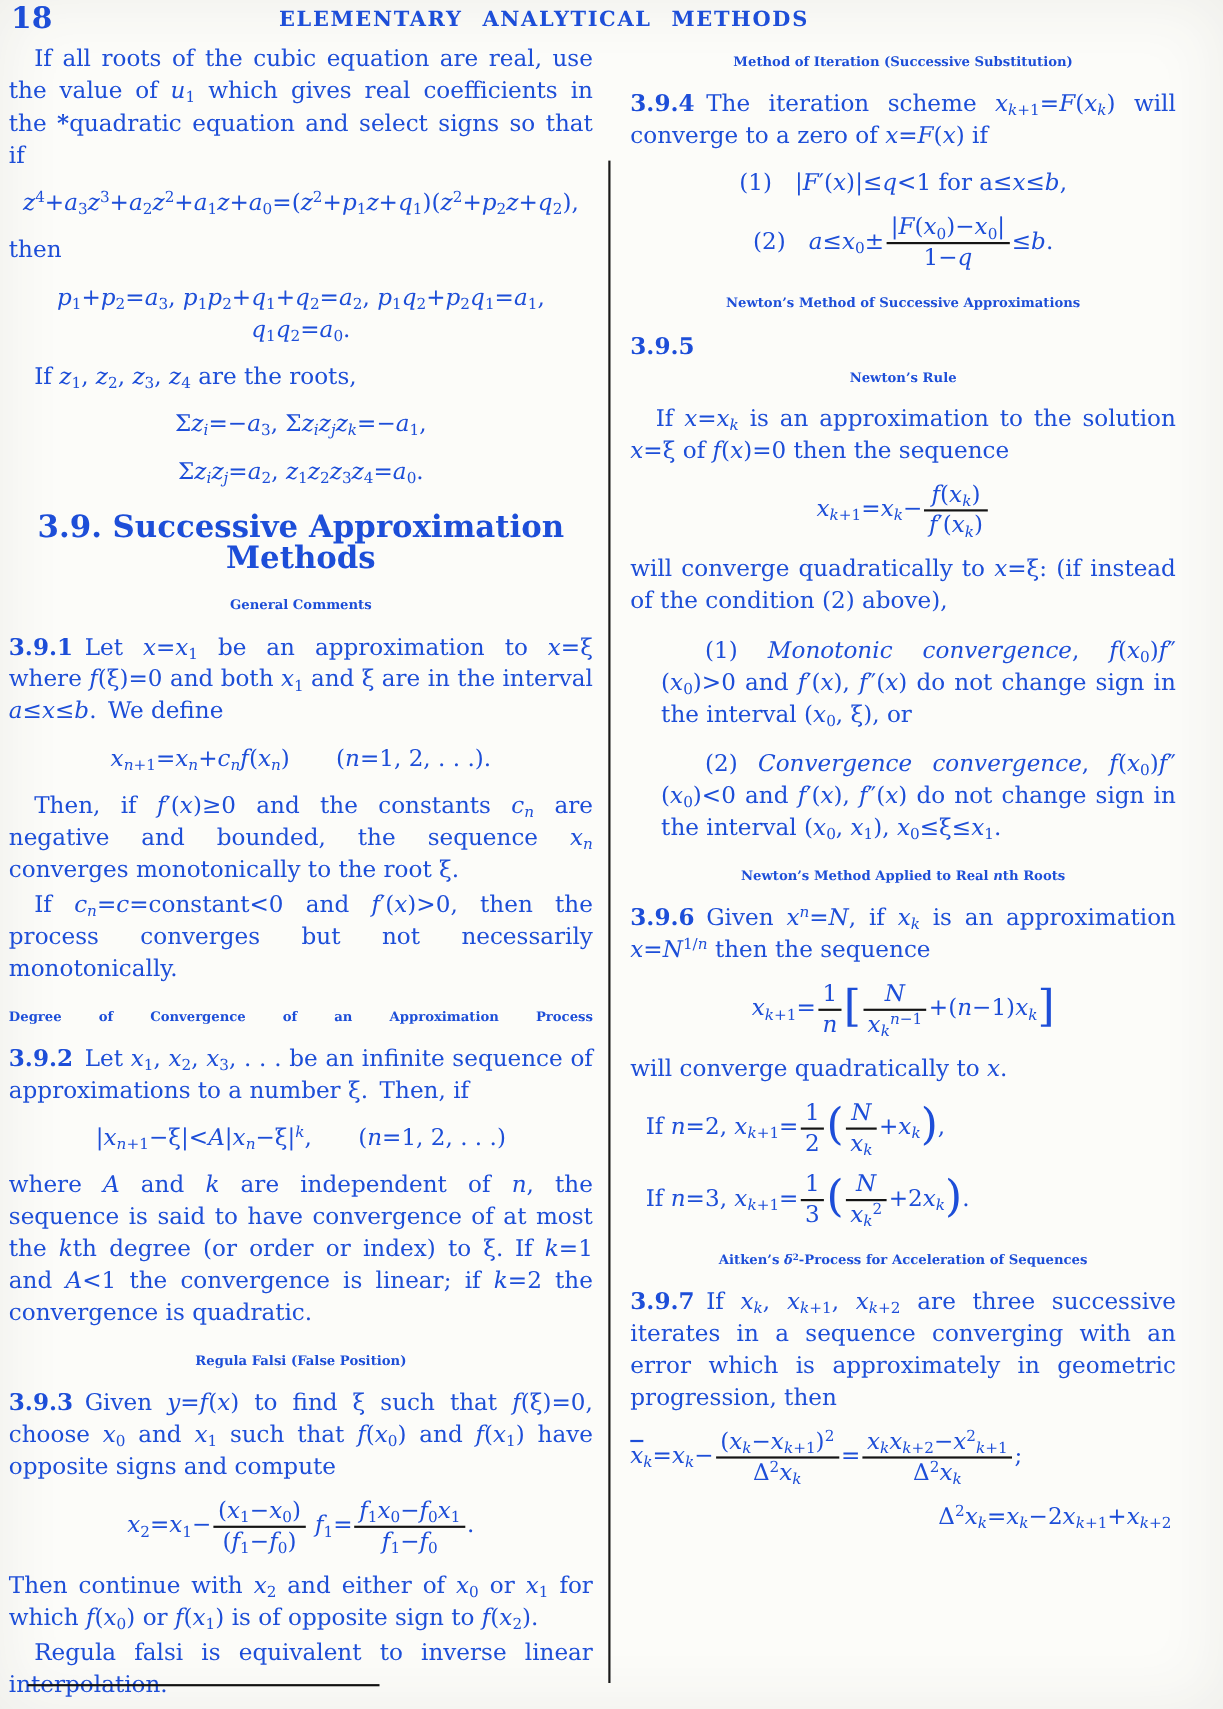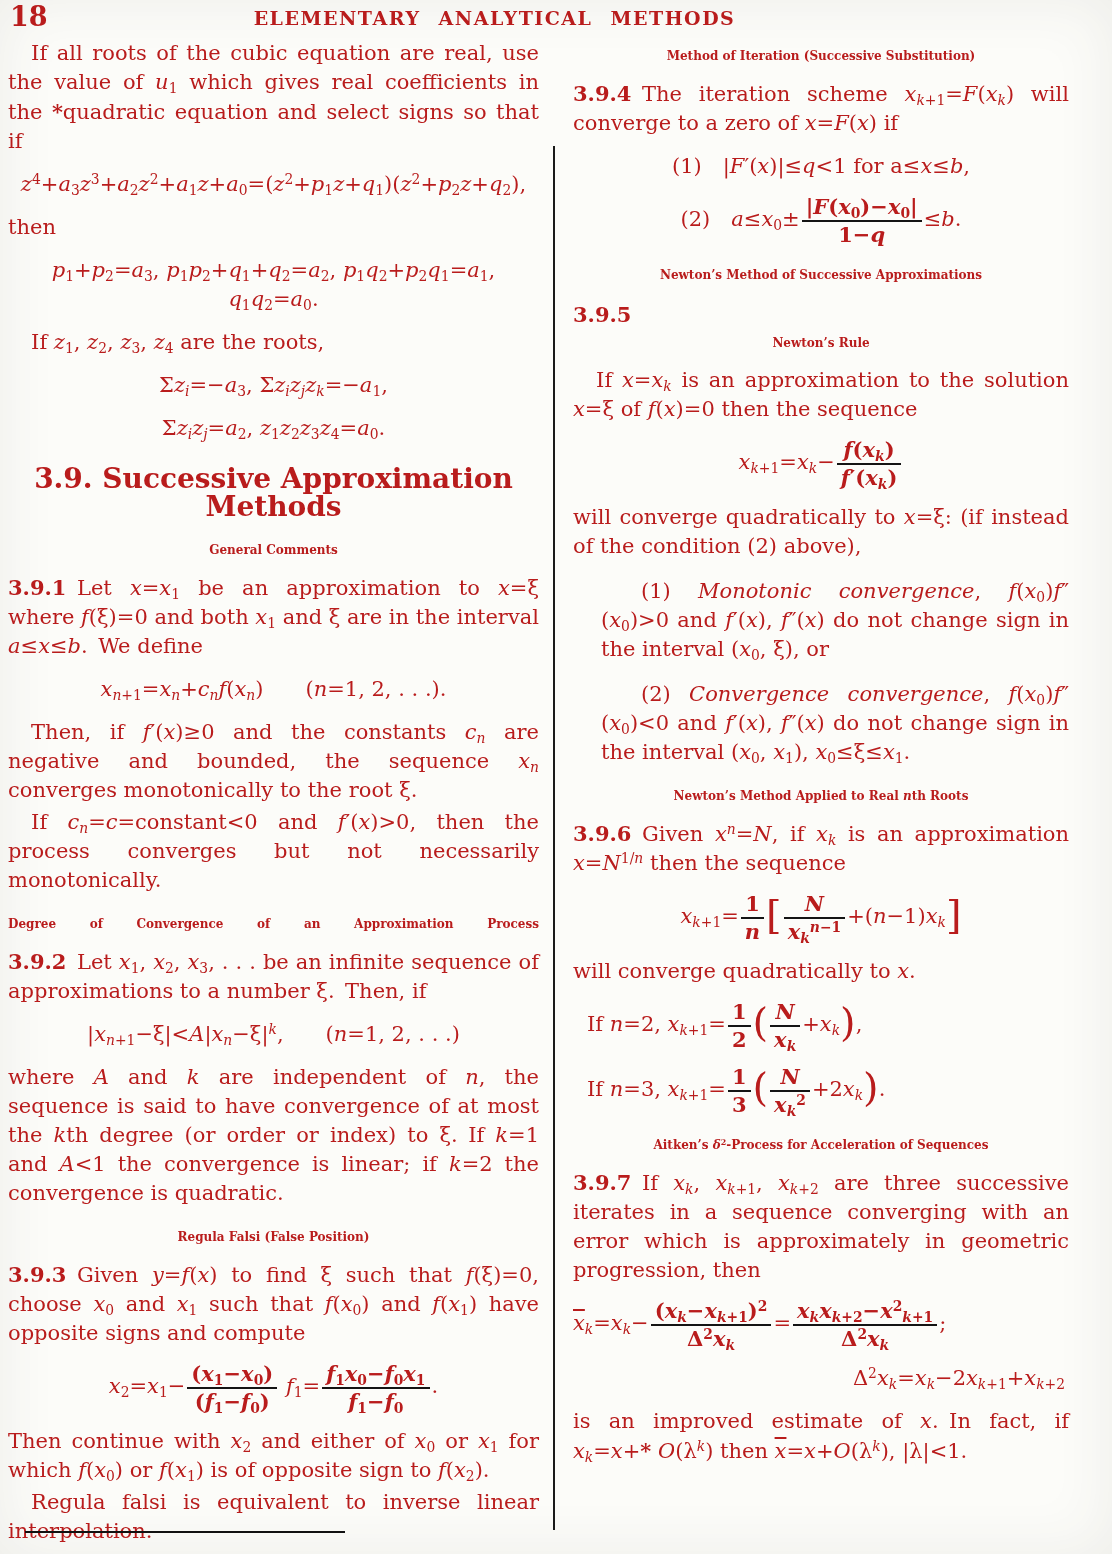--- a/index.html
+++ b/index.html
@@ -1,21 +1,21 @@
 <!DOCTYPE html>
 <html lang="en"><head>
 <meta charset="utf-8">
 <style>
   html,body{margin:0;padding:0;background:#e8e8e4;}
   .page{
     position:relative;
     width:1112px;height:1554px;
     margin:0 auto;
     background:#fcfcf9;
-    color:#b91c1c;
+    color:#1d4ed8;
     font-family:"DejaVu Serif","Liberation Serif",serif;
     font-size:21px;
     line-height:29px;
     overflow:hidden;
     box-shadow:inset 0 0 60px rgba(60,60,50,0.08);
   }
   .pagenum{
     position:absolute;left:10px;top:0px;
     font-size:27px;font-weight:bold;line-height:34px;
   }
@@ -38,21 +38,21 @@
   .eqleft{text-align:left;padding-left:14px;}
   .eqleft0{text-align:left;padding-left:0;}
   .eqright{text-align:right;padding-right:4px;margin-top:6px;}
   .h1{font-size:28px;font-weight:bold;text-align:center;margin:22px 0 8px;text-indent:0;line-height:28px;}
   .h2{font-size:12px;font-weight:bold;text-align:center;margin:17px 0 10px;text-indent:0;line-height:25px;}
   .spread{text-align:justify;text-align-last:justify;}
   .secnum{font-weight:bold;margin:12px 0 0;text-indent:0;text-align:left;}
   .tight{margin-top:2px;}
   sub{font-size:66%;vertical-align:-0.28em;line-height:0;}
   sup{font-size:66%;vertical-align:0.5em;line-height:0;}
-  .fr{display:inline-block;vertical-align:middle;text-align:center;line-height:1.12;margin:0 2px;font-weight:bold;}
+  .fr{display:inline-block;vertical-align:middle;text-align:center;line-height:1.12;margin:0 2px;}
   .fr .n{display:block;border-bottom:2px solid #141414;padding:0 4px 1px;}
   .fr .d{display:block;padding:1px 4px 0;}
   .bg{font-size:1.9em;font-weight:normal;line-height:0;vertical-align:-0.12em;}
   .ov{text-decoration:overline;}
   .fnmark{font-weight:bold;}
   .footrule{position:absolute;left:25px;top:1531px;width:320px;height:2px;background:#111;}
 </style>
 </head>
 <body>
 
@@ -103,18 +103,17 @@
     <p class="h2">Newton’s Method Applied to Real <i>n</i>th Roots</p>
     <p class="para noind"><b>3.9.6</b> Given <i>x</i><sup><i>n</i></sup>=<i>N</i>, if <i>x</i><sub><i>k</i></sub> is an approximation <i>x</i>=<i>N</i><sup>1/<i>n</i></sup> then the sequence</p>
     <p class="eq"><i>x</i><sub><i>k</i>+1</sub>=<span class="fr"><span class="n">1</span><span class="d"><i>n</i></span></span><span class="bg">[</span><span class="fr"><span class="n"><i>N</i></span><span class="d"><i>x</i><sub><i>k</i></sub><sup><i>n</i>−1</sup></span></span>+(<i>n</i>−1)<i>x</i><sub><i>k</i></sub><span class="bg">]</span></p>
     <p class="para noind">will converge quadratically to <i>x</i>.</p>
     <p class="eq eqleft">If <i>n</i>=2, <i>x</i><sub><i>k</i>+1</sub>=<span class="fr"><span class="n">1</span><span class="d">2</span></span><span class="bg">(</span><span class="fr"><span class="n"><i>N</i></span><span class="d"><i>x</i><sub><i>k</i></sub></span></span>+<i>x</i><sub><i>k</i></sub><span class="bg">)</span>,</p>
     <p class="eq eqleft">If <i>n</i>=3, <i>x</i><sub><i>k</i>+1</sub>=<span class="fr"><span class="n">1</span><span class="d">3</span></span><span class="bg">(</span><span class="fr"><span class="n"><i>N</i></span><span class="d"><i>x</i><sub><i>k</i></sub><sup>2</sup></span></span>+2<i>x</i><sub><i>k</i></sub><span class="bg">)</span>.</p>
     <p class="h2">Aitken’s <i>δ</i><sup>2</sup>-Process for Acceleration of Sequences</p>
     <p class="para noind"><b>3.9.7</b> If <i>x</i><sub><i>k</i></sub>, <i>x</i><sub><i>k</i>+1</sub>, <i>x</i><sub><i>k</i>+2</sub> are three successive iterates in a sequence converging with an error which is approximately in geometric progression, then</p>
     <p class="eq eqleft0"><span class="ov"><i>x</i></span><sub><i>k</i></sub>=<i>x</i><sub><i>k</i></sub>−<span class="fr"><span class="n">(<i>x</i><sub><i>k</i></sub>−<i>x</i><sub><i>k</i>+1</sub>)<sup>2</sup></span><span class="d">Δ<sup>2</sup><i>x</i><sub><i>k</i></sub></span></span>=<span class="fr"><span class="n"><i>x</i><sub><i>k</i></sub><i>x</i><sub><i>k</i>+2</sub>−<i>x</i><sup>2</sup><sub><i>k</i>+1</sub></span><span class="d">Δ<sup>2</sup><i>x</i><sub><i>k</i></sub></span></span>;</p>
     <p class="eq eqright">Δ<sup>2</sup><i>x</i><sub><i>k</i></sub>=<i>x</i><sub><i>k</i></sub>−2<i>x</i><sub><i>k</i>+1</sub>+<i>x</i><sub><i>k</i>+2</sub></p>
-    <p class="para noind">is an improved estimate of <i>x</i>. In fact, if <i>x</i><sub><i>k</i></sub>=<i>x</i>+<span class="fnmark">*</span> <i>O</i>(λ<sup><i>k</i></sup>) then <span class="ov"><i>x</i></span>=<i>x</i>+<i>O</i>(λ<sup><i>k</i></sup>), |λ|&lt;1.</p>
   </div>
 
   <div class="footrule"></div>
 
 </div>
 
 </body></html>

